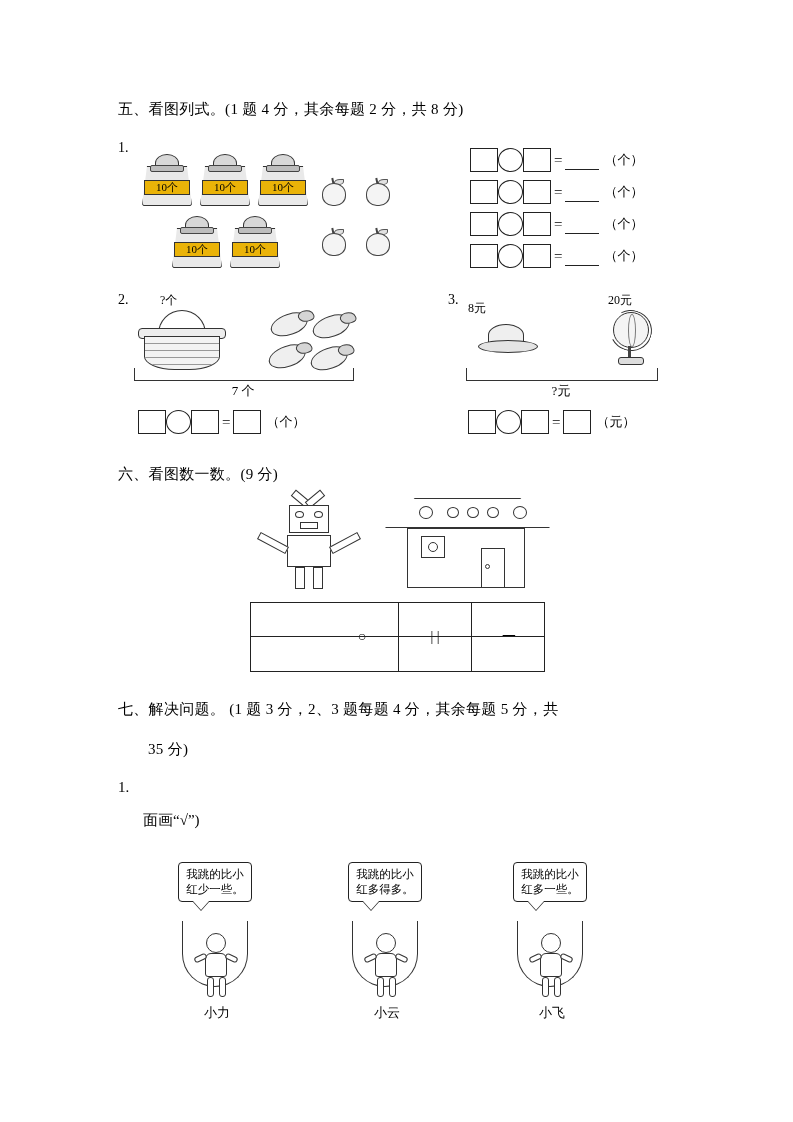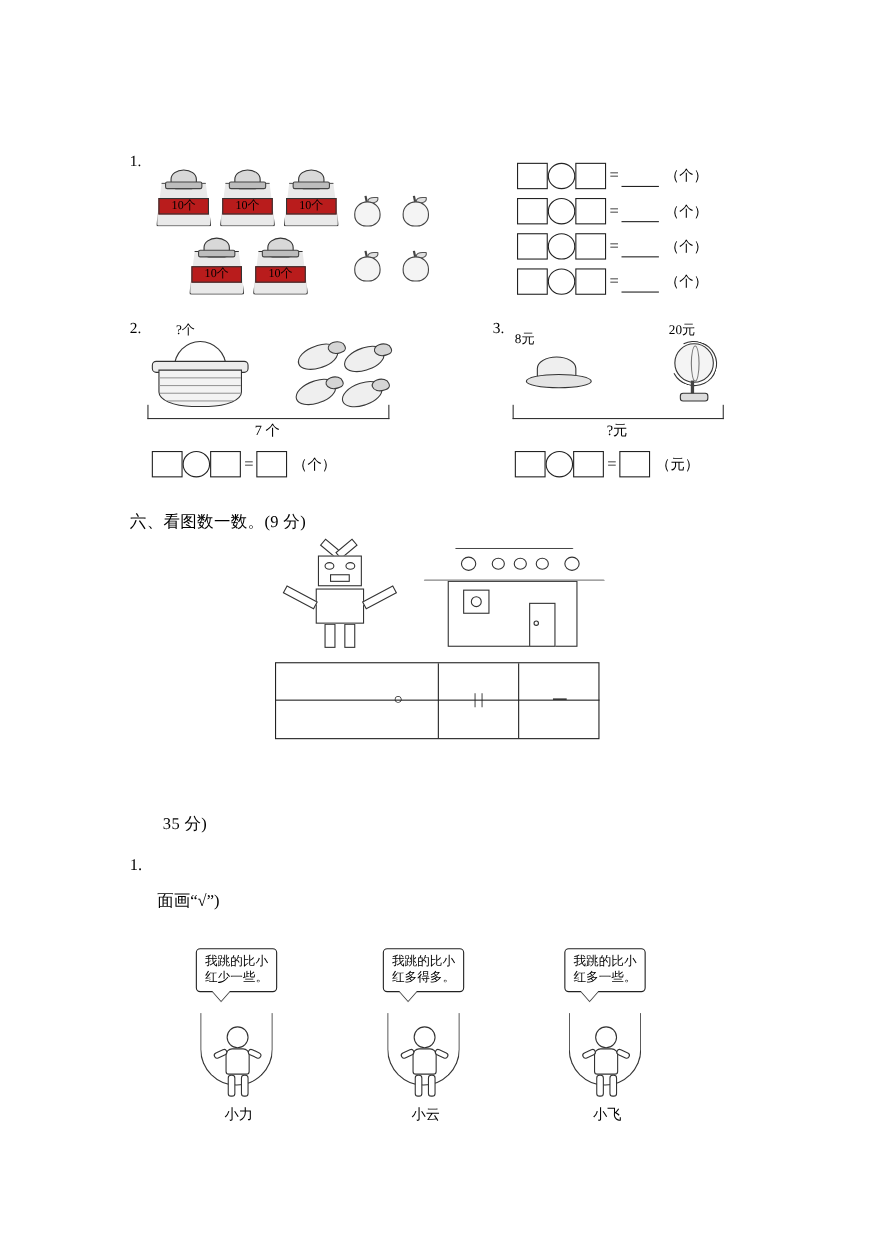--- a/index.html
+++ b/index.html
@@ -66,21 +66,21 @@
     border: 1px solid #444;
     border-radius: 2px;
   }
   .bag .lbl {
     position: absolute;
     left: 6px; top: 30px;
     width: 44px;
     text-align: center;
     font-size: 11px;
     border: 1px solid #333;
-    background: #b91c1c;
+    background: #eab308;
     line-height: 13px;
   }
   .fruit {
     position: absolute;
     width: 22px; height: 26px;
   }
   .fruit .f-body {
     position: absolute;
     left: 0; top: 5px;
     width: 22px; height: 21px;
@@ -356,20 +356,21 @@
     font-size: 13px;
     text-align: center;
     width: 74px;
   }
 </style>
 </head>
 <body>
 
 <div class="page">
 
+  <div class="sec-head" id="sec5">五、看图列式。(1 题 4 分，其余每题 2 分，共 8 分)</div>
 
   <div class="qnum" id="q5-1">1.</div>
 
   <div class="bag" style="left:138px; top:150px;">
     <div class="body"></div>
       <div class="neck"></div>
       <div class="tie"></div>
     <div class="lbl">10个</div>
   </div>
   <div class="bag" style="left:196px; top:150px;">
@@ -524,20 +525,21 @@
     </div>
     <div class="cell" style="left:148px; width:73px;">
       <span>| |</span>
     </div>
     <div class="cell last" style="left:221px; width:74px;">
       <span>一</span>
     </div>
   </div>
   <div style="position:absolute; left:250px; top:602px; width:295px; height:35px; border-bottom:1.3px solid #222; box-sizing:border-box; pointer-events:none;"></div>
 
+  <div class="sec-head" id="sec7">七、解决问题。  (1 题 3 分，2、3 题每题 4 分，其余每题 5 分，共</div>
   <div class="sec-head" style="left:148px; top:740px;">35 分)</div>
 
   <div class="para" style="left:118px; top:772px;">1.</div>
   <div class="para" style="left:143px; top:805px;">面画“√”)</div>
 
   <div class="kid-group" style="left:170px; top:862px;">
     <div class="bubble" style="left:8px; top:0px;">我跳的比小红少一些。<div class="tail"></div></div>
     <div class="kid" style="left:10px; top:55px;">
       <div class="rope" style="left:2px; top:4px; width:66px; height:66px;"></div>
       <div class="head" style="left:26px; top:16px; width:20px; height:20px;"></div>

